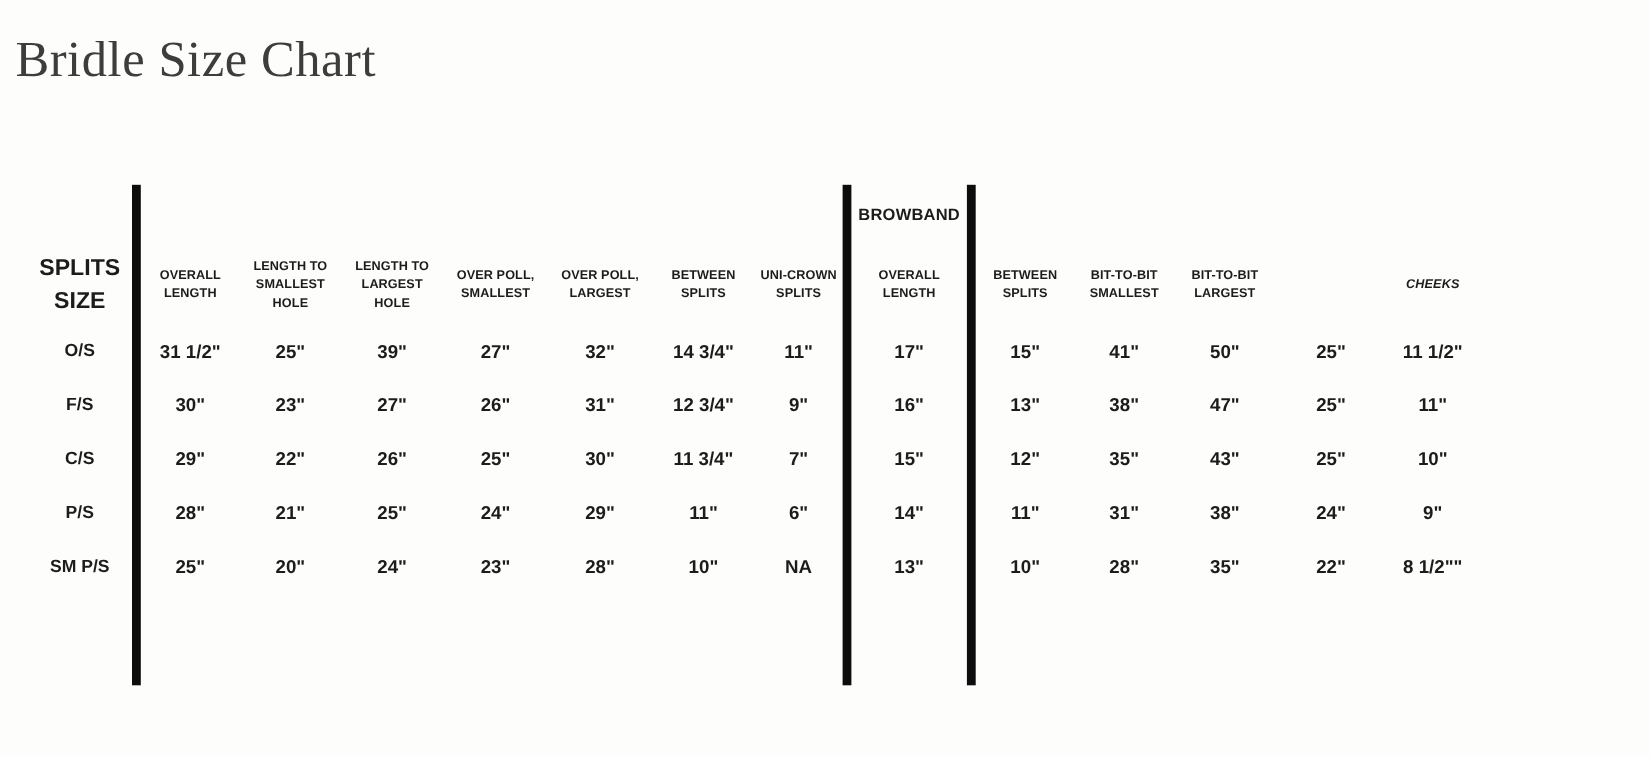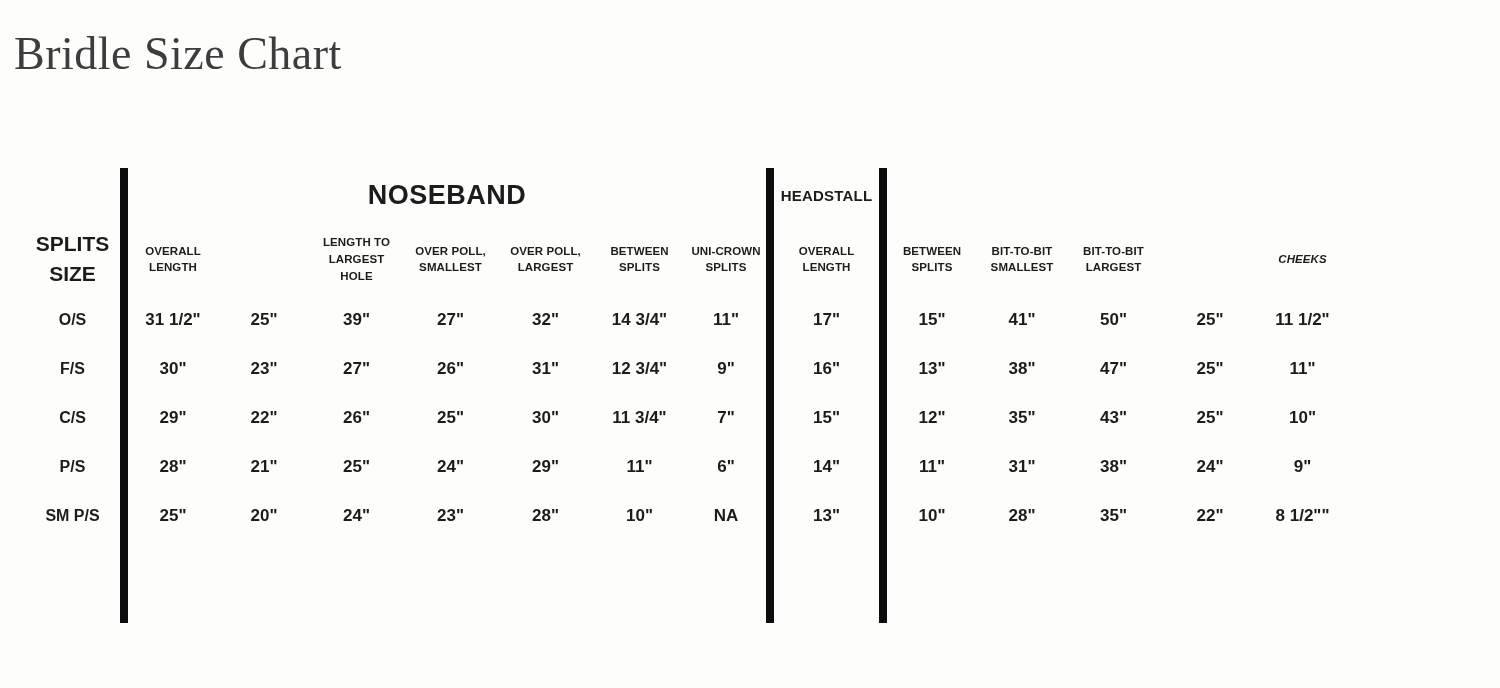--- a/index.html
+++ b/index.html
@@ -90,27 +90,27 @@
 </style>
 </head>
 <body>
 
 <h1 class="page-title">Bridle Size Chart</h1>
 
 <div class="size-chart-grid">
     <div class="vbar" style="grid-column: 2;"></div>
     <div class="vbar" style="grid-column: 10;"></div>
     <div class="vbar" style="grid-column: 12;"></div>
-    <div class="section-title" style="grid-area: 1 / 3 / auto / span 7;">NOSEBAND</div>
-    <div class="section-title small" style="grid-area: 1 / 11 / auto / span 1;">HEADSTALL</div>
+    <div class="section-title small" style="grid-area: 1 / 11 / auto / span 1;">BROWBAND</div>
     <div class="corner-header" style="grid-area: 2 / 1;">
       <div>SPLITS</div>
       <div>SIZE</div>
     </div>
     <div class="col-header" style="grid-area: 2 / 3;">OVERALL LENGTH</div>
+    <div class="col-header" style="grid-area: 2 / 4;">LENGTH TO SMALLEST HOLE</div>
     <div class="col-header" style="grid-area: 2 / 5;">LENGTH TO LARGEST HOLE</div>
     <div class="col-header" style="grid-area: 2 / 6;">OVER POLL, SMALLEST</div>
     <div class="col-header" style="grid-area: 2 / 7;">OVER POLL, LARGEST</div>
     <div class="col-header" style="grid-area: 2 / 8;">BETWEEN SPLITS</div>
     <div class="col-header" style="grid-area: 2 / 9;">UNI-CROWN SPLITS</div>
     <div class="col-header" style="grid-area: 2 / 11;">OVERALL LENGTH</div>
     <div class="col-header" style="grid-area: 2 / 13;">BETWEEN SPLITS</div>
     <div class="col-header" style="grid-area: 2 / 14;">BIT-TO-BIT SMALLEST</div>
     <div class="col-header" style="grid-area: 2 / 15;">BIT-TO-BIT LARGEST</div>
     <div class="col-header" style="grid-area: 2 / 17; font-style: italic;">CHEEKS</div>

